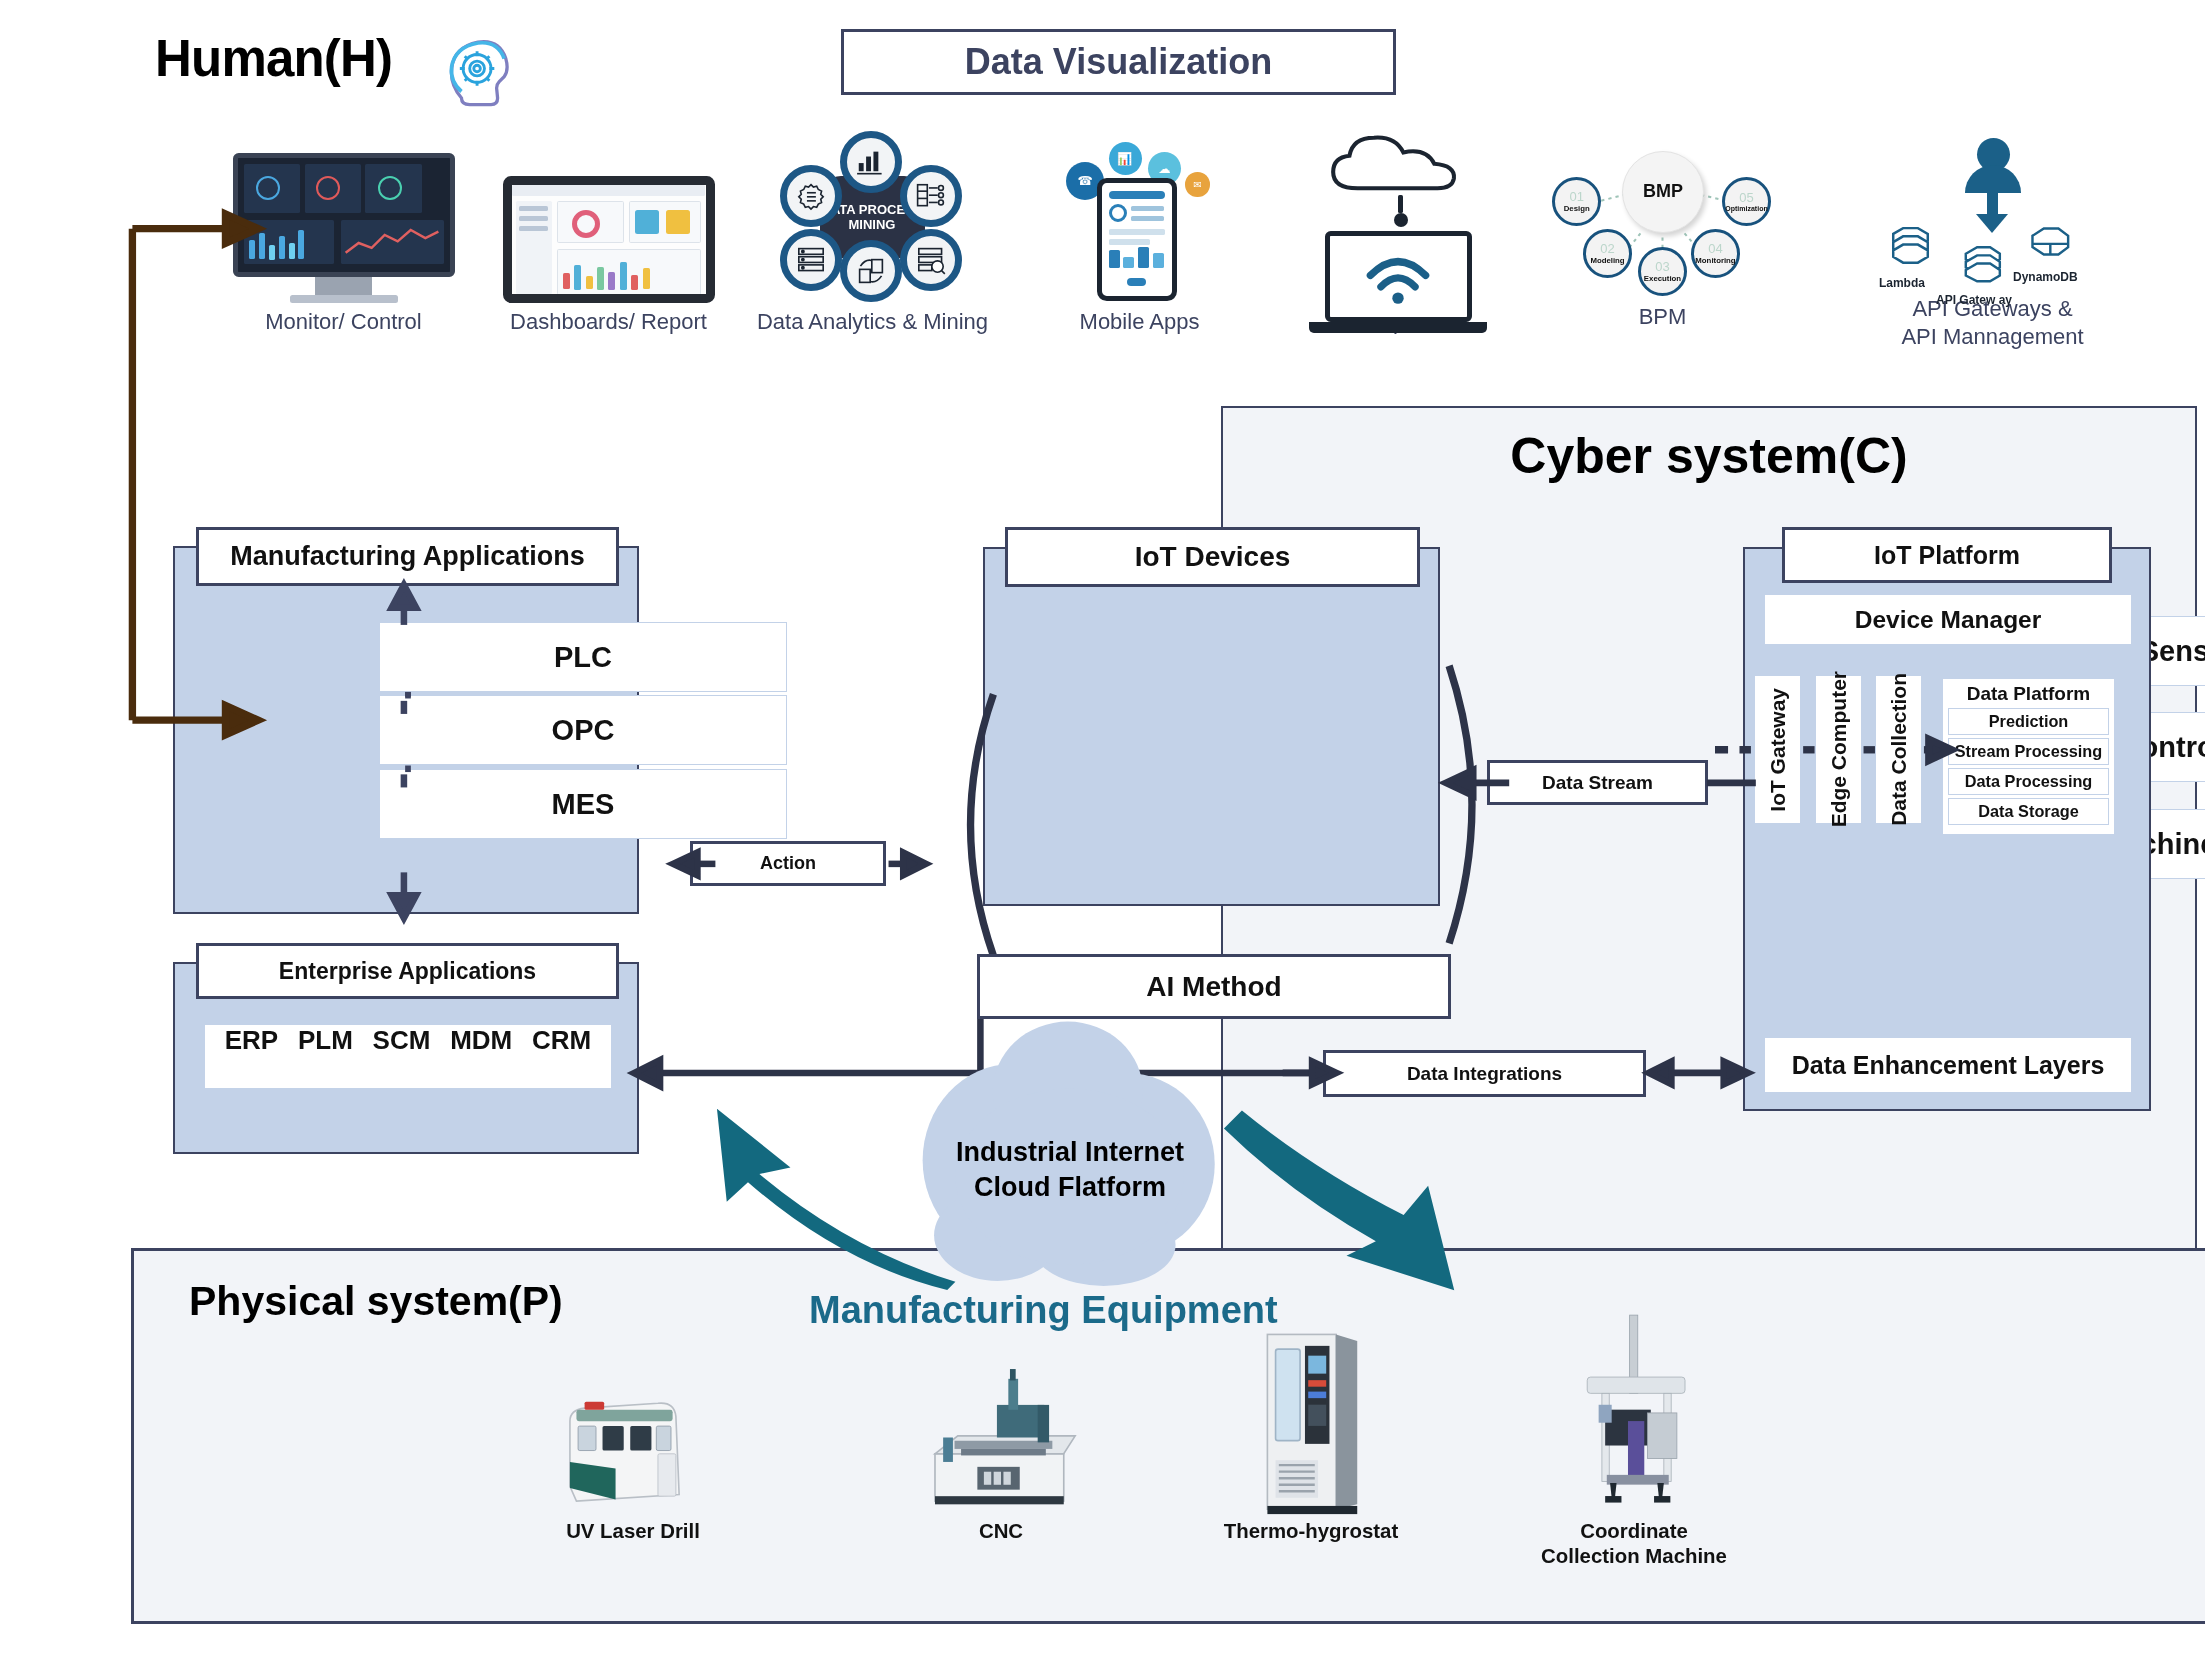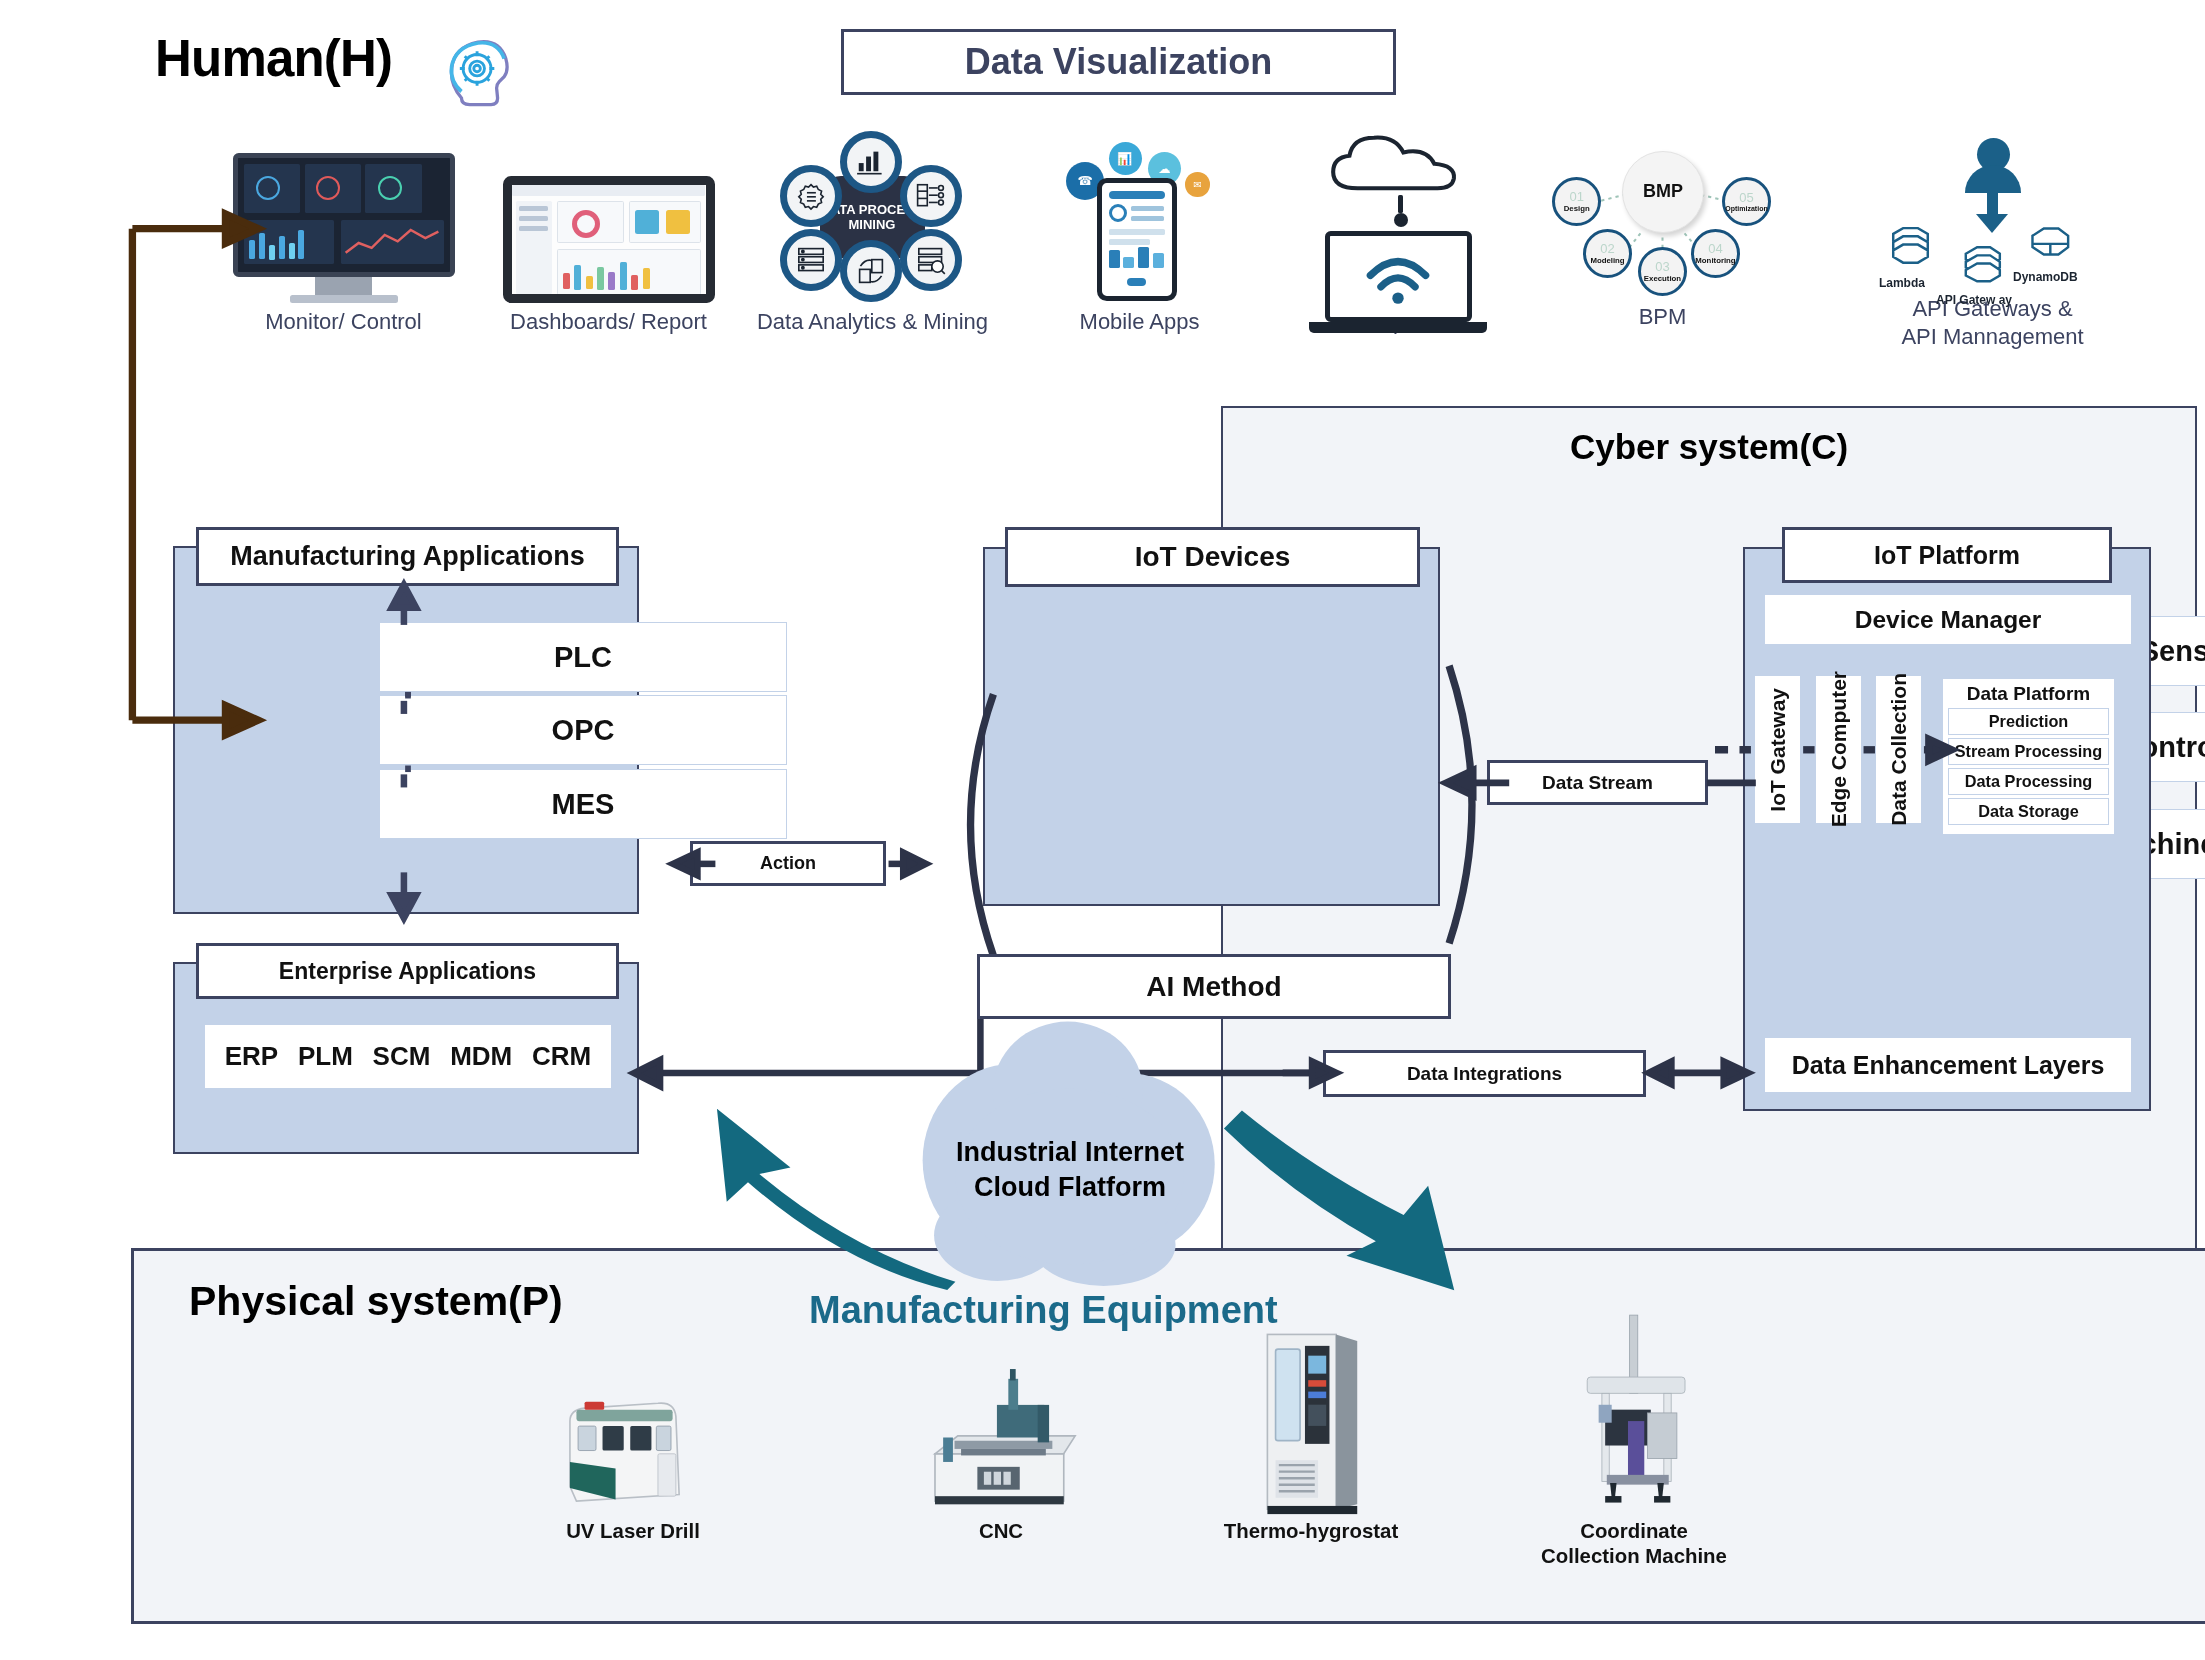--- a/index.html
+++ b/index.html
@@ -132,21 +132,21 @@
   .aws-lab { position: absolute; font-size: 12px; font-weight: 700; color: #1b2430; }
   .aws-db { position: absolute; }
 
   
   .cyber-panel {
     left: 1221px; top: 406px; width: 976px; height: 854px;
     background: #f2f4f8; border: 2.5px solid #3c4360;
   }
   .cyber-title {
     left: 1221px; top: 427px; width: 976px;
-    text-align: center; font-size: 35px; font-weight: 700; color: #000;
+    text-align: center; font-size: 50px; font-weight: 700; color: #000;
   }
 
   
   .hdr-box {
     border: 3.3px solid #3c4360; background: #ffffff;
     display: flex; align-items: center; justify-content: center;
     font-weight: 700; color: #111; z-index: 6;
   }
   .blue-panel { background: #c3d2e8; border: 2.5px solid #3c4360; }
   .inner-box {
@@ -158,21 +158,21 @@
   
   .mfg-panel { left: 173px; top: 546px; width: 466px; height: 368px; }
   .mfg-hdr { left: 196px; top: 527px; width: 423px; height: 59px; font-size: 27px; }
   .mfg-row { left: 204px; top: 0; width: 408px; height: 70px; font-size: 29px; }
 
   .ent-panel { left: 173px; top: 962px; width: 466px; height: 192px; }
   .ent-hdr { left: 196px; top: 943px; width: 423px; height: 56px; font-size: 23px; }
   .ent-row {
     left: 204px; top: 1024px; width: 408px; height: 65px;
     font-size: 26px; letter-spacing: 0;
-    display: flex; align-items: center; justify-content: space-evenly;
+    display: flex; align-items: flex-start; justify-content: space-evenly;
   }
 
   
   .iot-panel { left: 983px; top: 547px; width: 457px; height: 359px; }
   .iot-hdr { left: 1005px; top: 527px; width: 415px; height: 60px; font-size: 28px; }
   .iot-row { left: 1011px; top: 0; width: 402px; height: 70px; font-size: 29px; }
   .ai-box { left: 977px; top: 954px; width: 474px; height: 65px; font-size: 28px; }
 
   
   .plat-panel { left: 1743px; top: 547px; width: 408px; height: 564px; }

